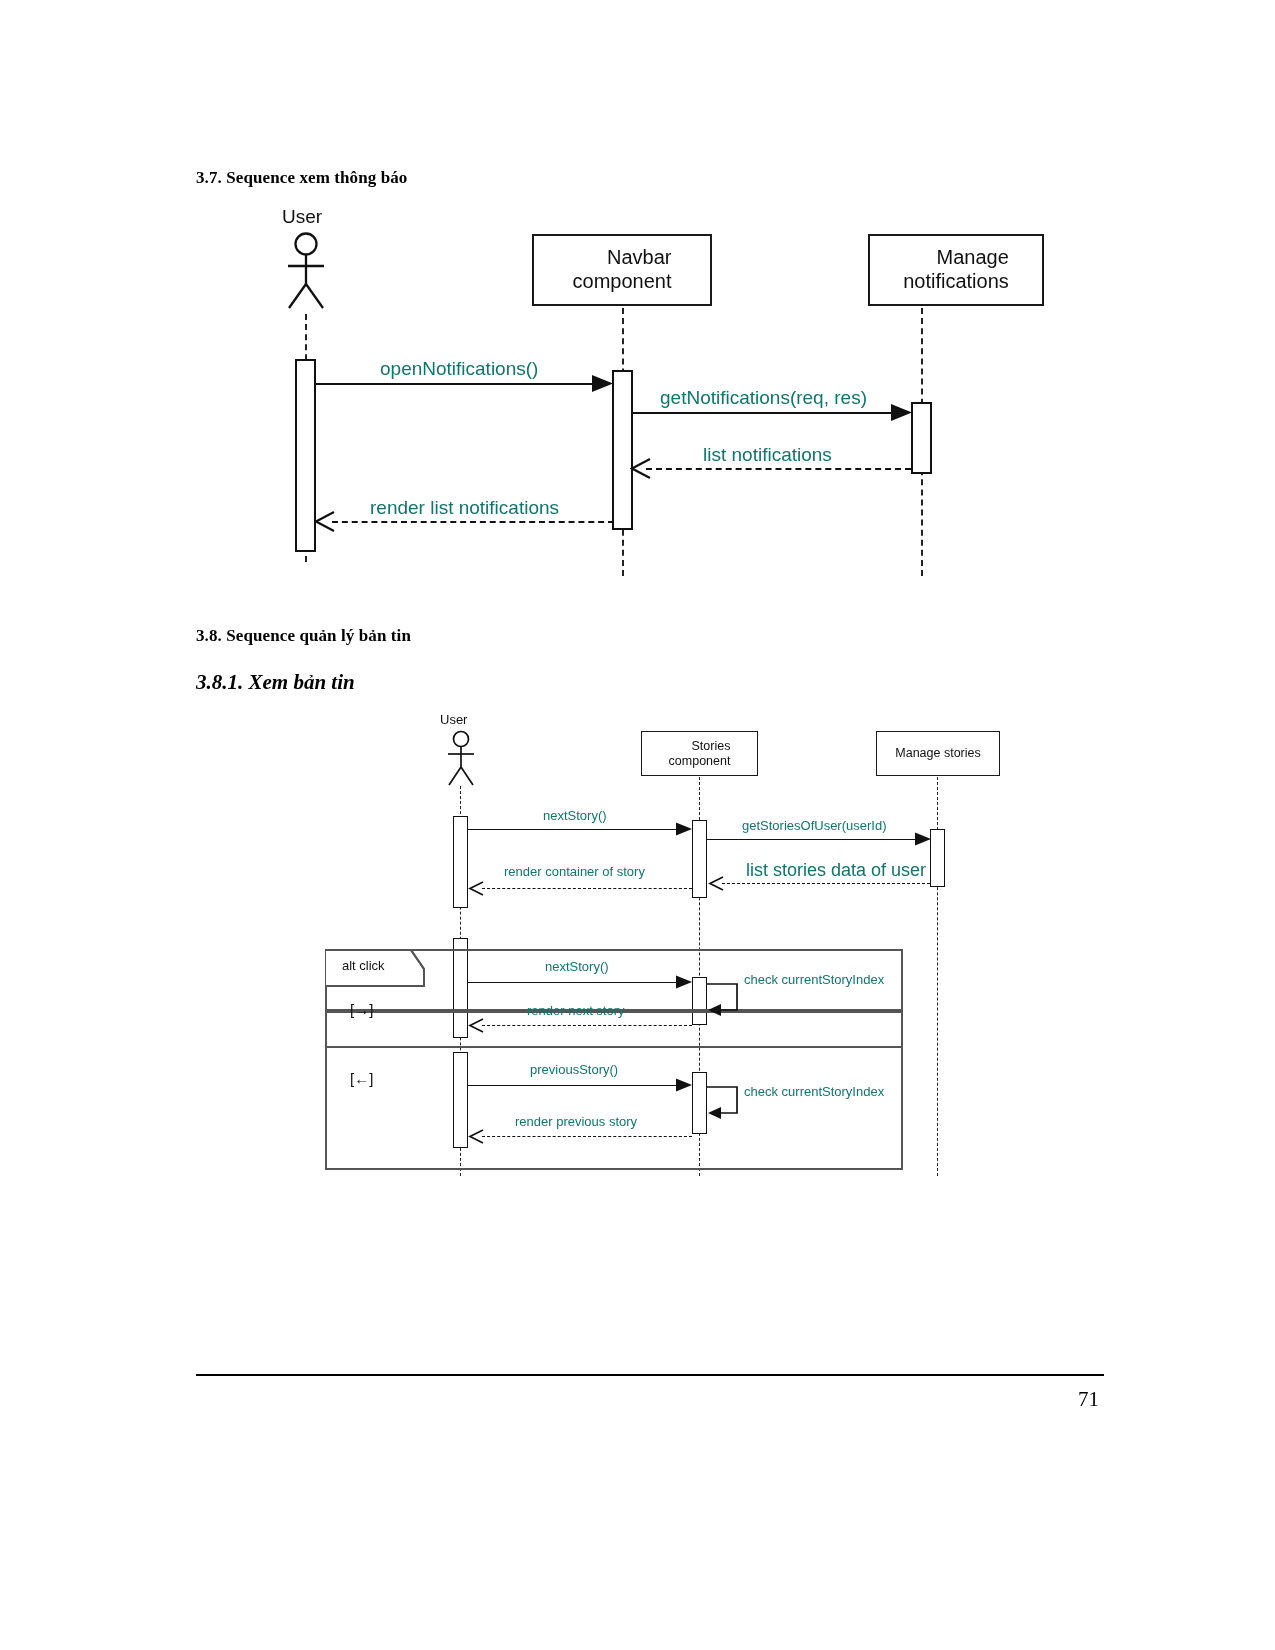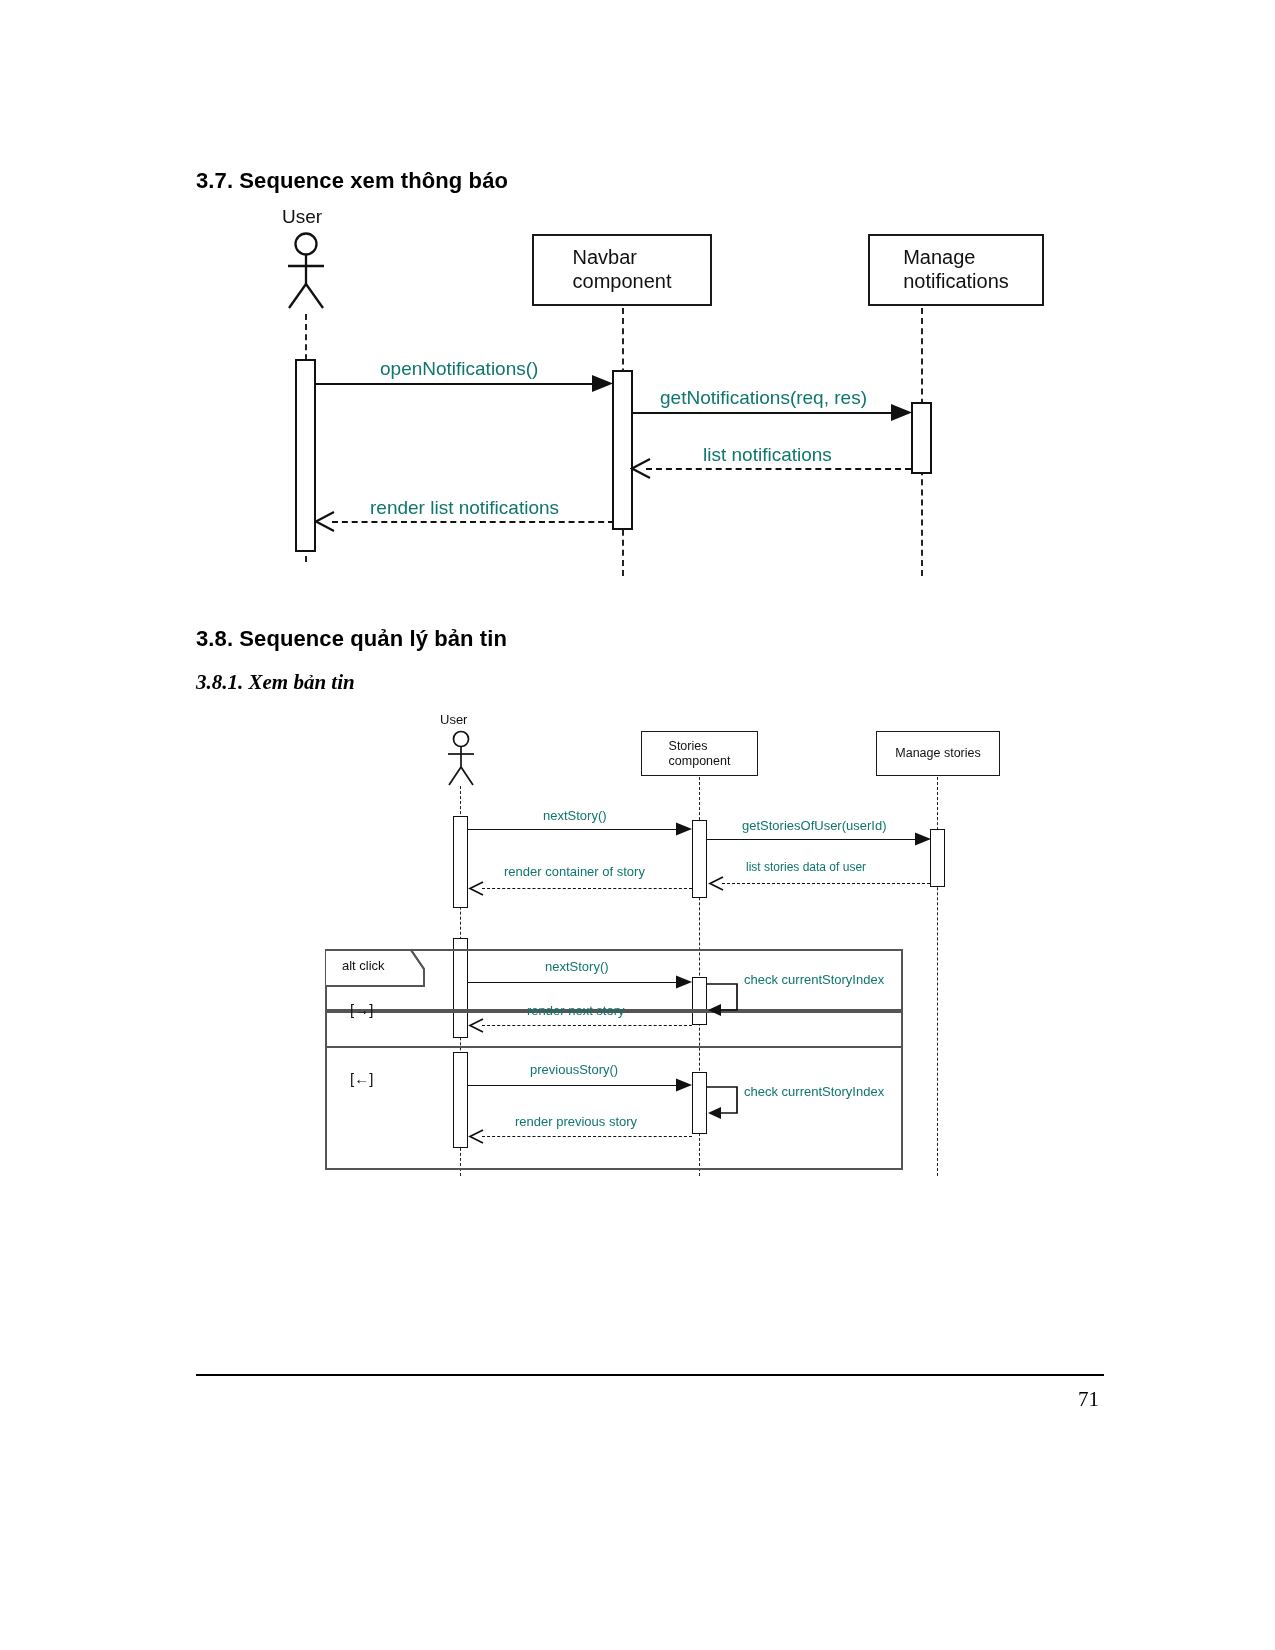--- a/index.html
+++ b/index.html
@@ -18,23 +18,23 @@
   .page {
     position: absolute;
     left: 0; top: 0;
     width: 1275px;
     height: 1650px;
   }
 
   
   .h-sec {
     position: absolute;
-    font-family: Liberation Sans, sans-serif;
+    font-family: Liberation Serif, serif;
     font-weight: bold;
-    font-size: 22px;
+    font-size: 17px;
     letter-spacing: 0.1px;
     white-space: nowrap;
   }
   .h-sub {
     position: absolute;
     font-family: "Liberation Serif", serif;
     font-weight: bold;
     font-style: italic;
     font-size: 21px;
     white-space: nowrap;
@@ -67,21 +67,21 @@
   
   .diagram { position: absolute; }
   .lifeline-box {
     position: absolute;
     border: 2px solid #1a1a1a;
     background: #fff;
     box-sizing: border-box;
     display: flex;
     align-items: center;
     justify-content: center;
-    text-align: left;
+    text-align: right;
     font-family: "Liberation Sans", sans-serif;
     line-height: 1.18;
     color: #111;
   }
   .lifeline-box.small { border-width: 1px; }
   .lifeline-dash {
     position: absolute;
     width: 0;
     border-left: 2px dashed #222;
   }
@@ -271,21 +271,21 @@
     </div>
 
     <div class="msg-label" style="left:742px; top:818px; font-size:13px;">getStoriesOfUser(userId)</div>
     <div class="msg-line thin" style="left:707px; top:839px; width:215px;"></div>
     <div class="arrowhead" style="left:915px; top:832px;">
       <svg width="17" height="14" viewBox="0 0 17 14">
           <path d="M0 0.5 L16 7 L0 13.5 Z" fill="#111"></path>
         </svg>
     </div>
 
-    <div class="msg-label" style="left:746px; top:860px; font-size:12px;">list stories data of user</div>
+    <div class="msg-label" style="left:746px; top:860px; font-size:18px;">list stories data of user</div>
     <div class="msg-line thin dashed" style="left:722px; top:883px; width:208px;"></div>
     <div class="arrowhead" style="left:708px; top:876px;">
       <svg width="17" height="15" viewBox="0 0 17 15">
         <path d="M15 1 L2 7.5 L15 14" fill="none" stroke="#111" stroke-width="1.7"></path>
       </svg>
     </div>
 
     <div class="msg-label" style="left:504px; top:864px; font-size:13px;">render container of story</div>
     <div class="msg-line thin dashed" style="left:482px; top:888px; width:210px;"></div>
     <div class="arrowhead" style="left:468px; top:881px;">

